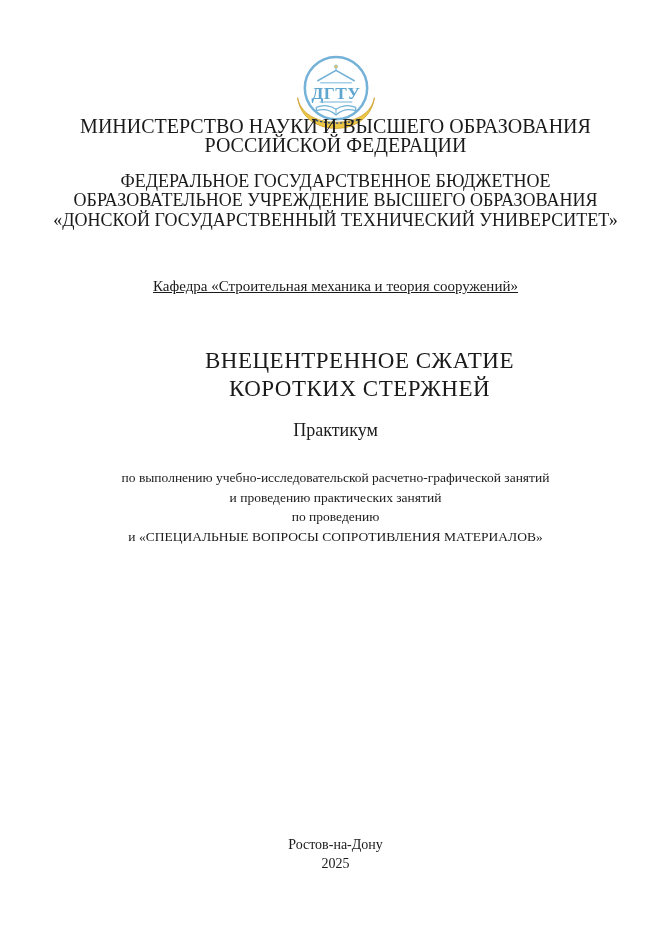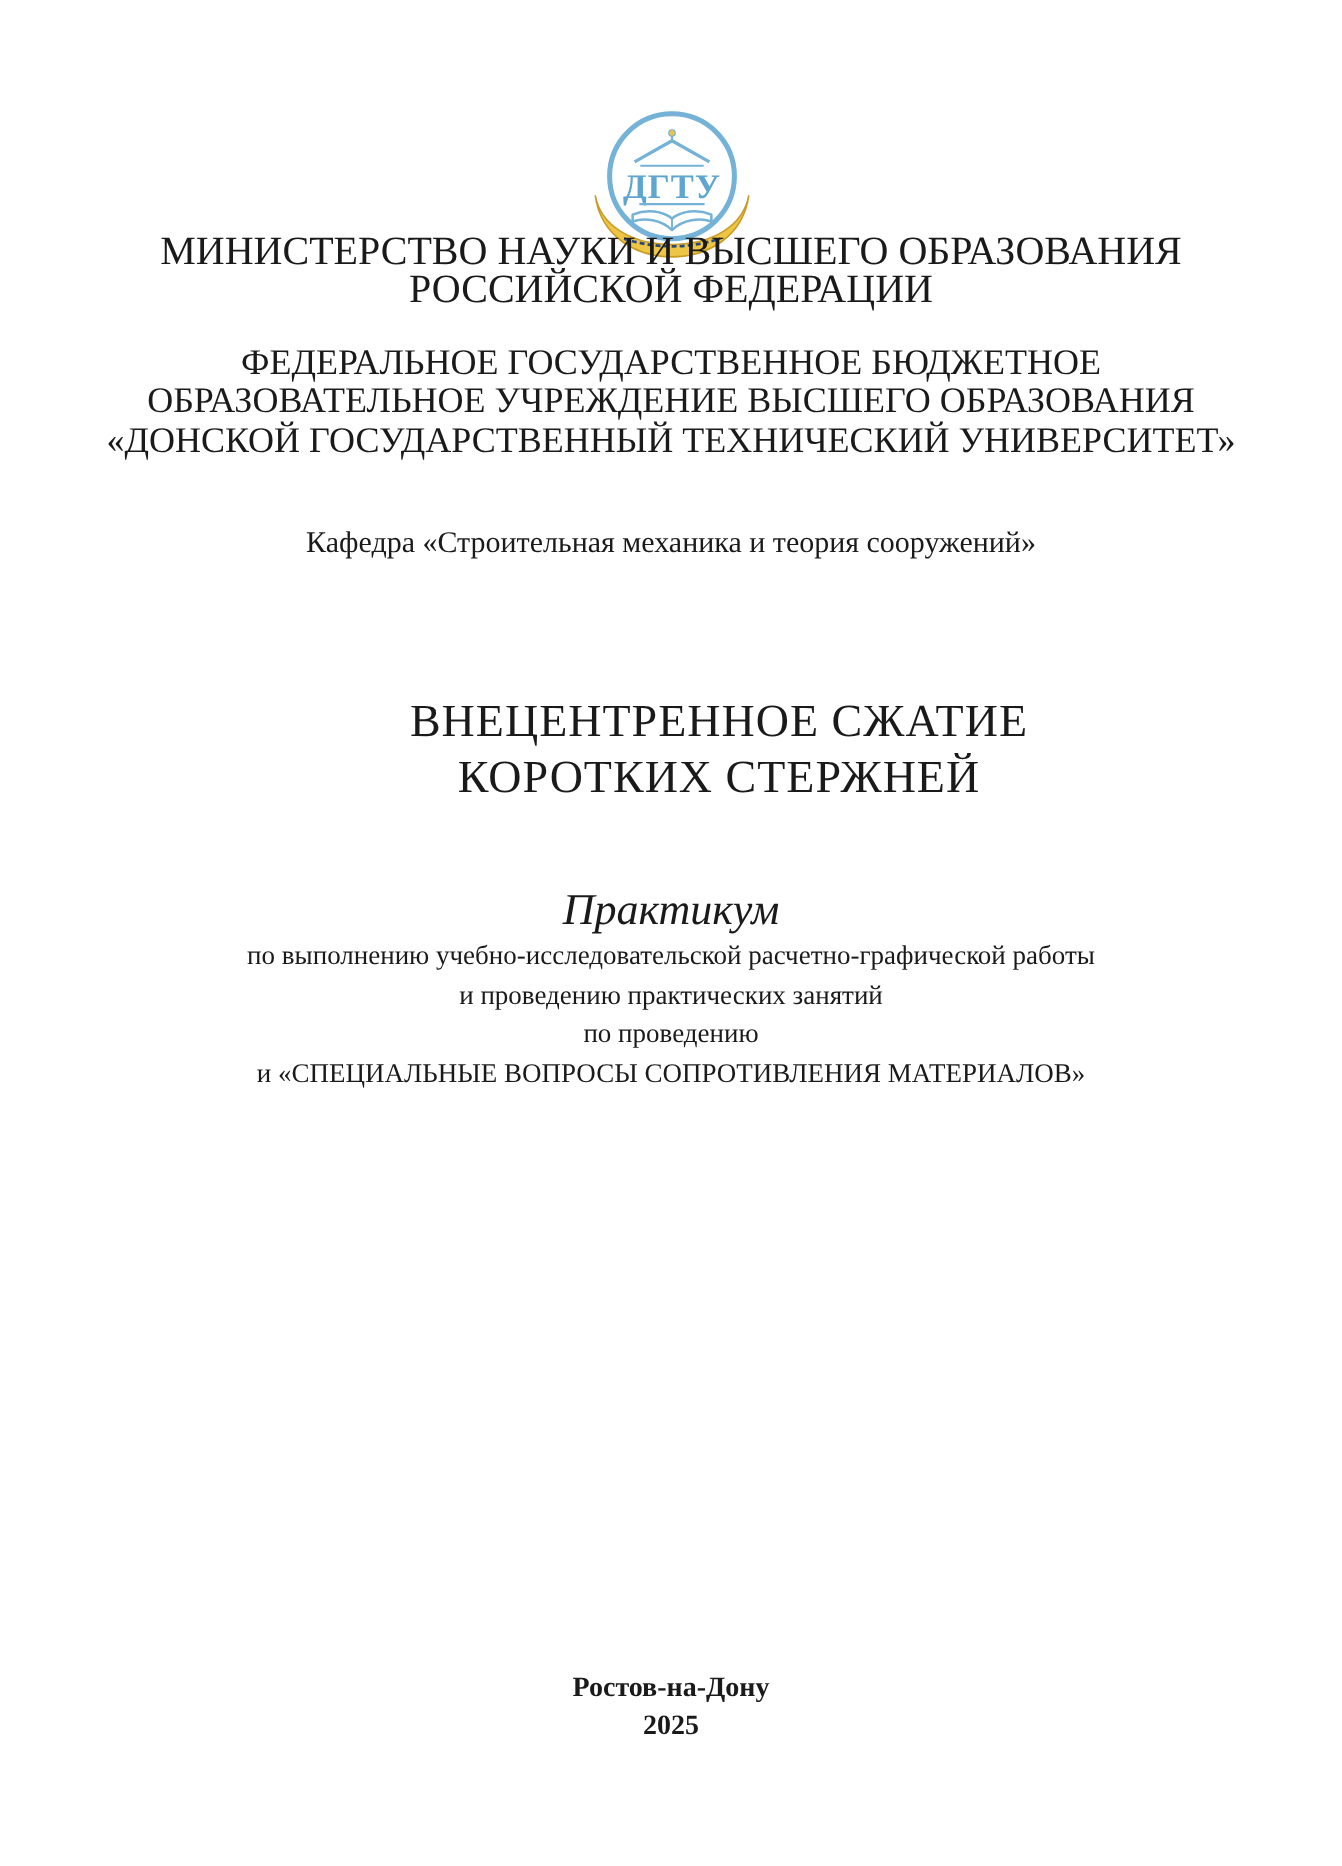--- a/index.html
+++ b/index.html
@@ -17,25 +17,25 @@
   .centered-block {
     position: absolute;
     left: 0;
     width: 100%;
     text-align: center;
     white-space: nowrap;
   }
   .logo-wrap { top: 52px; }
   .ministry   { top: 117px; font-size: 20px; line-height: 19px; }
   .university { top: 172px; font-size: 18px; line-height: 19.3px; }
-  .department { top: 263px; font-size: 15px; line-height: 19px; }
+  .department { top: 277px; font-size: 15px; line-height: 19px; text-decoration: underline; }
   .main-title { top: 347px; font-size: 23px; line-height: 28px; letter-spacing: 0.5px; margin-left: 24px; }
-  .subtitle   { top: 445px; font-size: 22px; line-height: 20px; font-style: italic; }
+  .subtitle   { top: 420px; font-size: 18px; line-height: 20px; }
   .description{ top: 468px; font-size: 13.5px; line-height: 19.5px; }
-  .footer     { top: 835px; font-size: 14px; line-height: 19px; font-weight: bold; }
+  .footer     { top: 835px; font-size: 14px; line-height: 19px; }
   .emblem-svg { display: inline-block; }
 </style>
 </head>
 <body>
 
 <div class="page">
 
   <div class="centered-block logo-wrap">
     <svg class="emblem-svg" width="96" height="78" viewBox="0 0 100 78" xmlns="http://www.w3.org/2000/svg">
 
@@ -76,21 +76,21 @@
   <div class="centered-block department">Кафедра «Строительная механика и теория сооружений»</div>
 
   <div class="centered-block main-title">
     <div>ВНЕЦЕНТРЕННОЕ СЖАТИЕ</div>
     <div>КОРОТКИХ СТЕРЖНЕЙ</div>
   </div>
 
   <div class="centered-block subtitle">Практикум</div>
 
   <div class="centered-block description">
-    <div>по выполнению учебно-исследовательской расчетно-графической работы</div>
+    <div>по выполнению учебно-исследовательской расчетно-графической занятий</div>
     <div>и проведению практических занятий</div>
     <div>по проведению</div>
     <div>и «СПЕЦИАЛЬНЫЕ ВОПРОСЫ СОПРОТИВЛЕНИЯ МАТЕРИАЛОВ»</div>
   </div>
 
   <div class="centered-block footer">
     <div>Ростов-на-Дону</div>
     <div>2025</div>
   </div>
 

